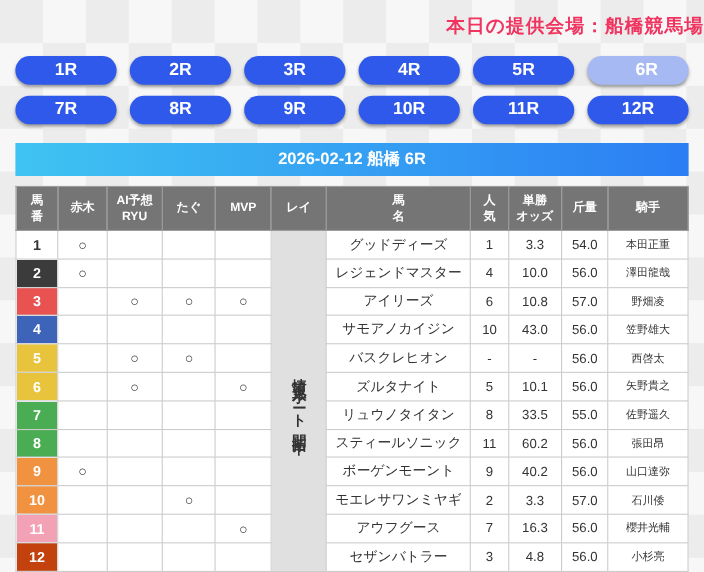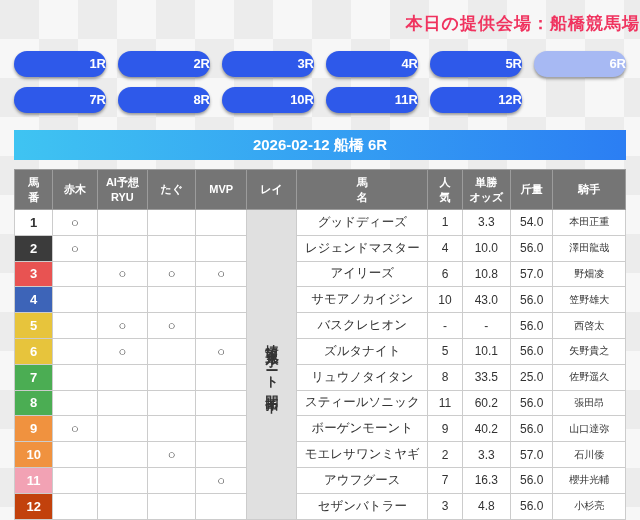--- a/index.html
+++ b/index.html
@@ -15,22 +15,22 @@
   .page-title {
     text-align:right; color:#f0335f; font-weight:bold;
     font-size:17px; padding-top:12px; letter-spacing:1px;
   }
   .race-nav {
     margin:16px 14px 0 14px;
     display:grid; grid-template-columns:repeat(6,1fr);
     column-gap:12px; row-gap:10px;
   }
   .race-btn {
-    display:block; height:26px; line-height:26px; text-align:right;
-    background:#2e59ea; color:#ffffff; font-weight:bold; font-size:13px;
+    display:block; height:26px; line-height:26px; text-align:center;
+    background:#2e59ea; color:#ffffff; font-weight:bold; font-size:16px;
     border:none; border-radius:13px; cursor:pointer;
     box-shadow:0 2px 3px rgba(40,40,40,0.45);
     font-family:inherit;
   }
   .race-btn.selected { background:#a7b9f3; color:#ffffff;padding-left:16px; }
   .race-bar {
     margin:17px 14px 0 14px; height:30px; line-height:30px;
     background:linear-gradient(90deg,#3fc4f2 0%,#2b7ef3 100%);
     color:#ffffff; font-weight:bold; font-size:15px; text-align:center;
   }
@@ -66,20 +66,21 @@
 
 <div class="race-nav">
   <button class="race-btn">1R</button>
   <button class="race-btn">2R</button>
   <button class="race-btn">3R</button>
   <button class="race-btn">4R</button>
   <button class="race-btn">5R</button>
   <button class="race-btn selected">6R</button>
   <button class="race-btn">7R</button>
   <button class="race-btn">8R</button>
+  <button class="race-btn">9R</button>
   <button class="race-btn">10R</button>
   <button class="race-btn">11R</button>
   <button class="race-btn">12R</button>
 </div>
 
 <div class="race-bar">2026-02-12 船橋 6R</div>
 
 <div class="race-table-wrap">
 <table>
   <colgroup>
@@ -191,21 +192,21 @@
     </tr>
     <tr>
       <td class="frame-cell" style="background: rgb(75, 173, 83); color: rgb(255, 255, 255);">7</td>
       <td class="mark-cell"></td>
       <td class="mark-cell"></td>
       <td class="mark-cell"></td>
       <td class="mark-cell"></td>
       <td class="name-cell">リュウノタイタン</td>
       <td>8</td>
       <td>33.5</td>
-      <td>25.0</td>
+      <td>55.0</td>
       <td class="jockey-cell">佐野遥久</td>
     </tr>
     <tr>
       <td class="frame-cell" style="background: rgb(75, 173, 83); color: rgb(255, 255, 255);">8</td>
       <td class="mark-cell"></td>
       <td class="mark-cell"></td>
       <td class="mark-cell"></td>
       <td class="mark-cell"></td>
       <td class="name-cell">スティールソニック</td>
       <td>11</td>

